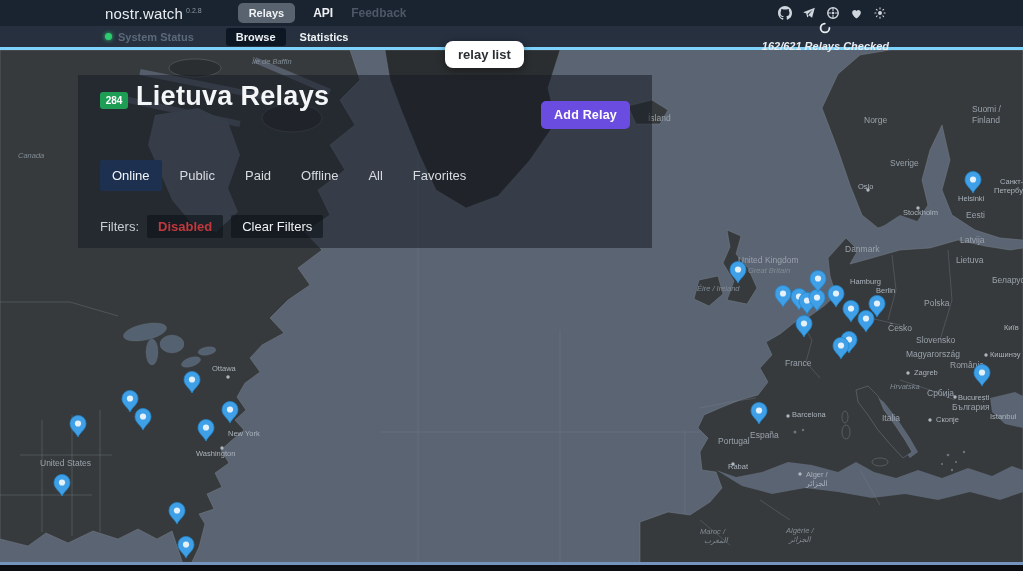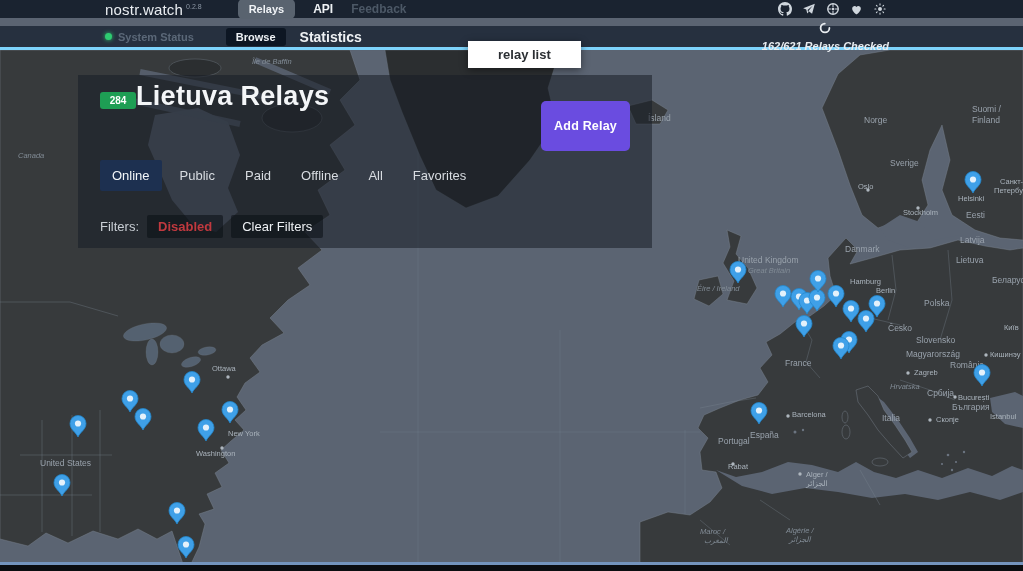--- a/index.html
+++ b/index.html
@@ -16,70 +16,70 @@
   .lake { fill:#546170; stroke:#7b8590; stroke-width:0.5; stroke-opacity:0.4; }
   .border { fill:none; stroke:#79838e; stroke-width:0.7; stroke-opacity:0.5; }
   .grid { fill:none; stroke:#aebcd0; stroke-width:0.8; stroke-opacity:0.12; }
   .isle { fill:#6b7480; }
   text.maplbl { fill:#99a2ac; font-size:8.5px; font-family:"Liberation Sans","DejaVu Sans",sans-serif; }
   text.maplbl.it { fill:#828c96; font-style:italic; font-size:7.5px; }
   text.maplbl.city { fill:#aab3bc; font-size:7.5px; }
   .pin-path { stroke-width:0.8; }
 
   
-  .header { position:absolute; left:0; top:0; width:1023px; height:18px; background:#1a2330;
+  .header { position:absolute; left:0; top:0; width:1023px; height:26px; background:#1a2330;
             display:flex; align-items:center; z-index:20; }
   .logo-wrap { margin-left:105px; display:flex; align-items:flex-start; }
   .logo { color:#e9edf1; font-size:15px; letter-spacing:0.2px; }
   .version { color:#8b96a3; font-size:7px; margin-left:3px; margin-top:2px; }
   .topnav { display:flex; align-items:center; margin-left:36px; gap:18px; }
   .nav-pill { background:#59636f; color:#f0f3f6; font-size:11px; font-weight:bold;
               padding:4px 11px; border-radius:5px; cursor:pointer; }
   .nav-link { color:#eef1f4; font-size:12px; font-weight:bold; cursor:pointer; }
   .nav-link.muted { color:#4c5866; }
   .hicons { margin-left:auto; margin-right:136px; display:flex; align-items:center; gap:10px; color:#cfd6dd; }
   .hicons svg { display:block; }
 
   
   .subnav { position:absolute; left:0; top:26px; width:1023px; height:24px; background:#26303f;
             border-bottom:3px solid #7dd3fc; display:flex; align-items:center; z-index:20; }
   .status-wrap { margin-left:105px; display:flex; align-items:center; gap:6px; }
   .status-dot { width:7px; height:7px; border-radius:50%; background:#2ecc71; box-shadow:0 0 4px #2ecc71; }
   .status-text { color:#5b6878; font-size:11px; font-weight:bold; }
   .browse-pill { margin-left:32px; background:#0d1623; color:#eef1f4; font-size:11px; font-weight:bold;
                  padding:3px 10px; border-radius:3px; cursor:pointer; }
-  .stats-link { margin-left:14px; color:#eef1f4; font-size:14px; font-weight:bold; cursor:pointer; }
+  .stats-link { margin-left:14px; color:#eef1f4; font-size:11px; font-weight:bold; cursor:pointer; }
   .checked-wrap { margin-left:auto; margin-right:134px; display:flex; align-items:center; gap:6px;flex-direction:column; }
   .checked-text { color:#e8ecf0; font-size:11px; font-weight:bold; font-style:italic; }
 
   
-  .tooltip { position:absolute; left:468px; top:41px; background:#ffffff; color:#2b2f33;
-             font-size:13px; font-weight:bold; padding:6px 30px; border-radius:0; z-index:30;
+  .tooltip { position:absolute; left:445px; top:41px; background:#ffffff; color:#2b2f33;
+             font-size:13px; font-weight:bold; padding:6px 13px; border-radius:8px; z-index:30;
              box-shadow:0 2px 8px rgba(0,0,0,0.45); cursor:pointer; }
 
   
   .panel { position:absolute; left:78px; top:75px; width:574px; height:173px;
            background:rgba(23,29,39,0.55); z-index:10; }
-  .badge { position:absolute; left:22px; top:17px; width:36px; height:17px; background:#1e9e54;
+  .badge { position:absolute; left:22px; top:17px; width:28px; height:17px; background:#1e9e54;
            color:#fff; font-size:10px; font-weight:bold; border-radius:3px;
            display:flex; align-items:center; justify-content:center; }
   .panel h1 { position:absolute; left:58px; top:6px; color:#f4f6f8; font-size:27px; font-weight:bold;
               letter-spacing:0.3px; }
   .subtitle { position:absolute; left:22px; top:46px; color:#aeb6bf; font-size:15px; }
   .tabs { position:absolute; left:22px; top:85px; display:flex; align-items:center; }
   .tab { color:#d8dce1; font-size:13px; padding:8px 12px; cursor:pointer; }
   .tab.active { background:#1d3050; color:#f2f5f8; border-radius:2px; }
   .tab + .tab { margin-left:6px; }
   .filters { position:absolute; left:22px; top:140px; display:flex; align-items:center; gap:8px; }
   .filters-label { color:#c9ced4; font-size:13px; }
   .chip { font-size:13px; padding:4px 11px; border-radius:2px; background:rgba(10,14,20,0.55); }
   .chip.disabled { color:#c0393f; font-weight:bold; }
   .chip.clear { color:#eef1f4; cursor:pointer; }
   .add-relay { position:absolute; right:22px; top:26px; background:#6a4ce0; color:#ffffff;
-               font-size:12.5px; font-family:inherit; padding:18px 13px; border:none; border-radius:5px;
+               font-size:12.5px; font-family:inherit; padding:7px 13px; border:none; border-radius:5px;
                cursor:pointer; font-weight:bold; letter-spacing:0.2px; }
 
   
   .bottom-line { position:absolute; left:0; top:562px; width:1023px; height:3px; background:#7494bd; z-index:15; }
   .bottom-bar { position:absolute; left:0; top:565px; width:1023px; height:6px; background:#0b0d10; z-index:15; }
 </style>
 </head>
 <body>
 
 <div class="stage">

